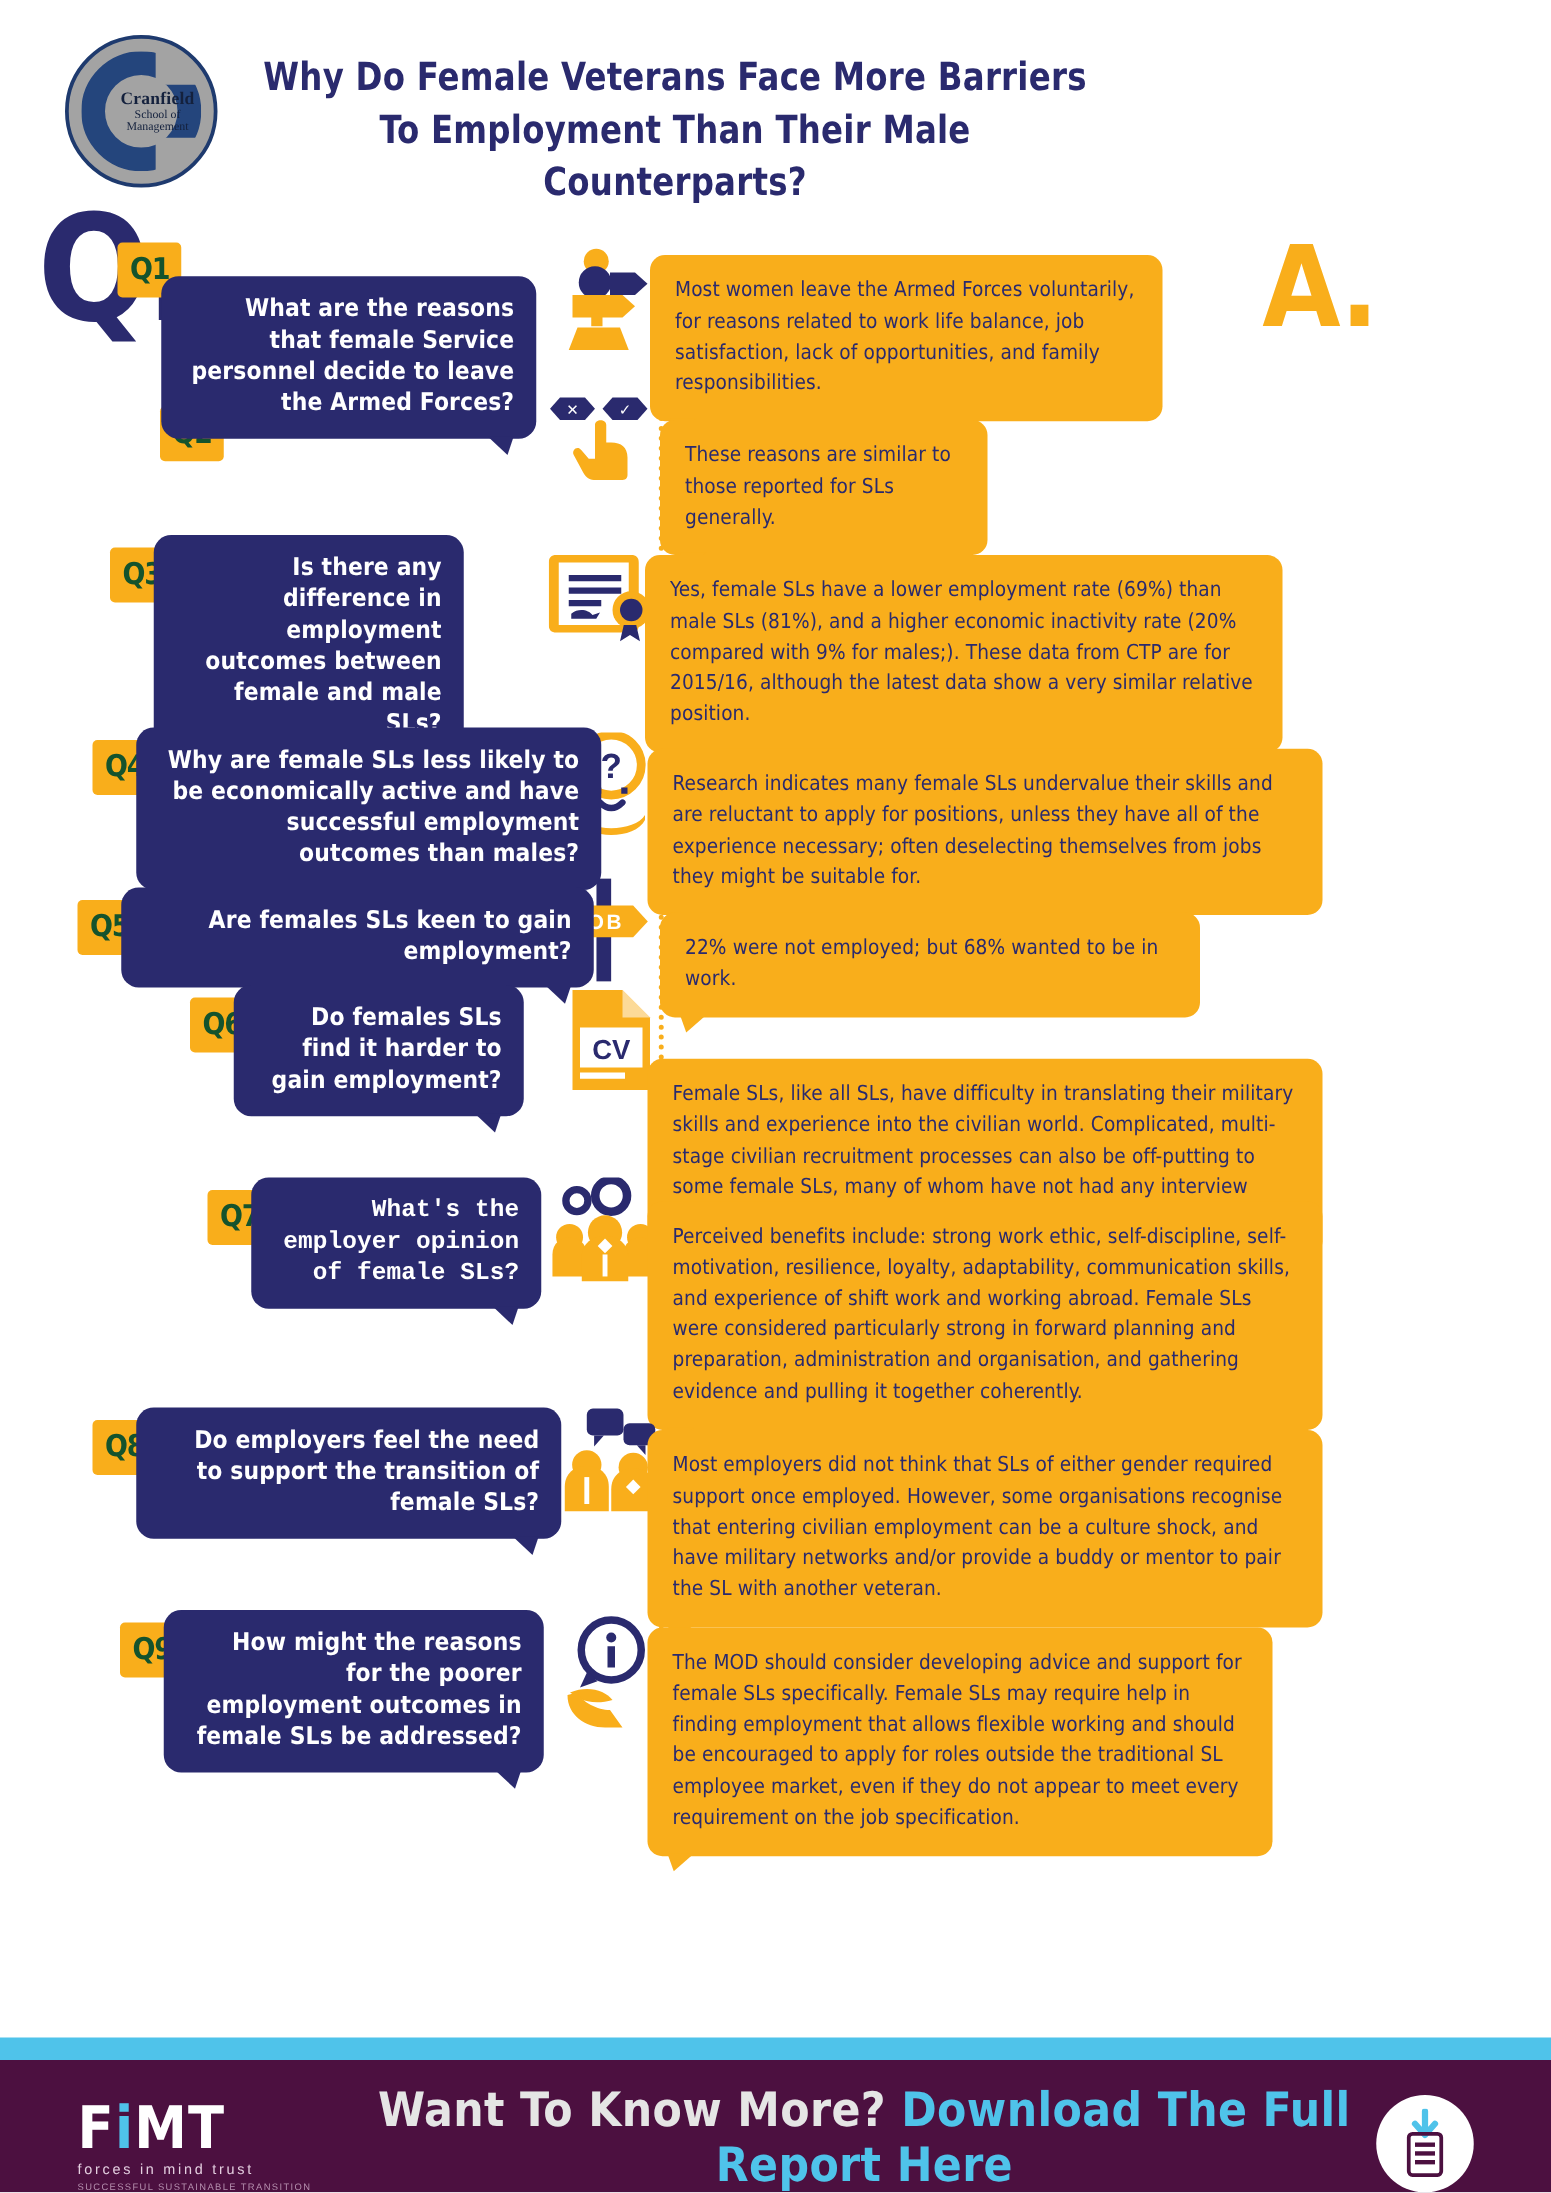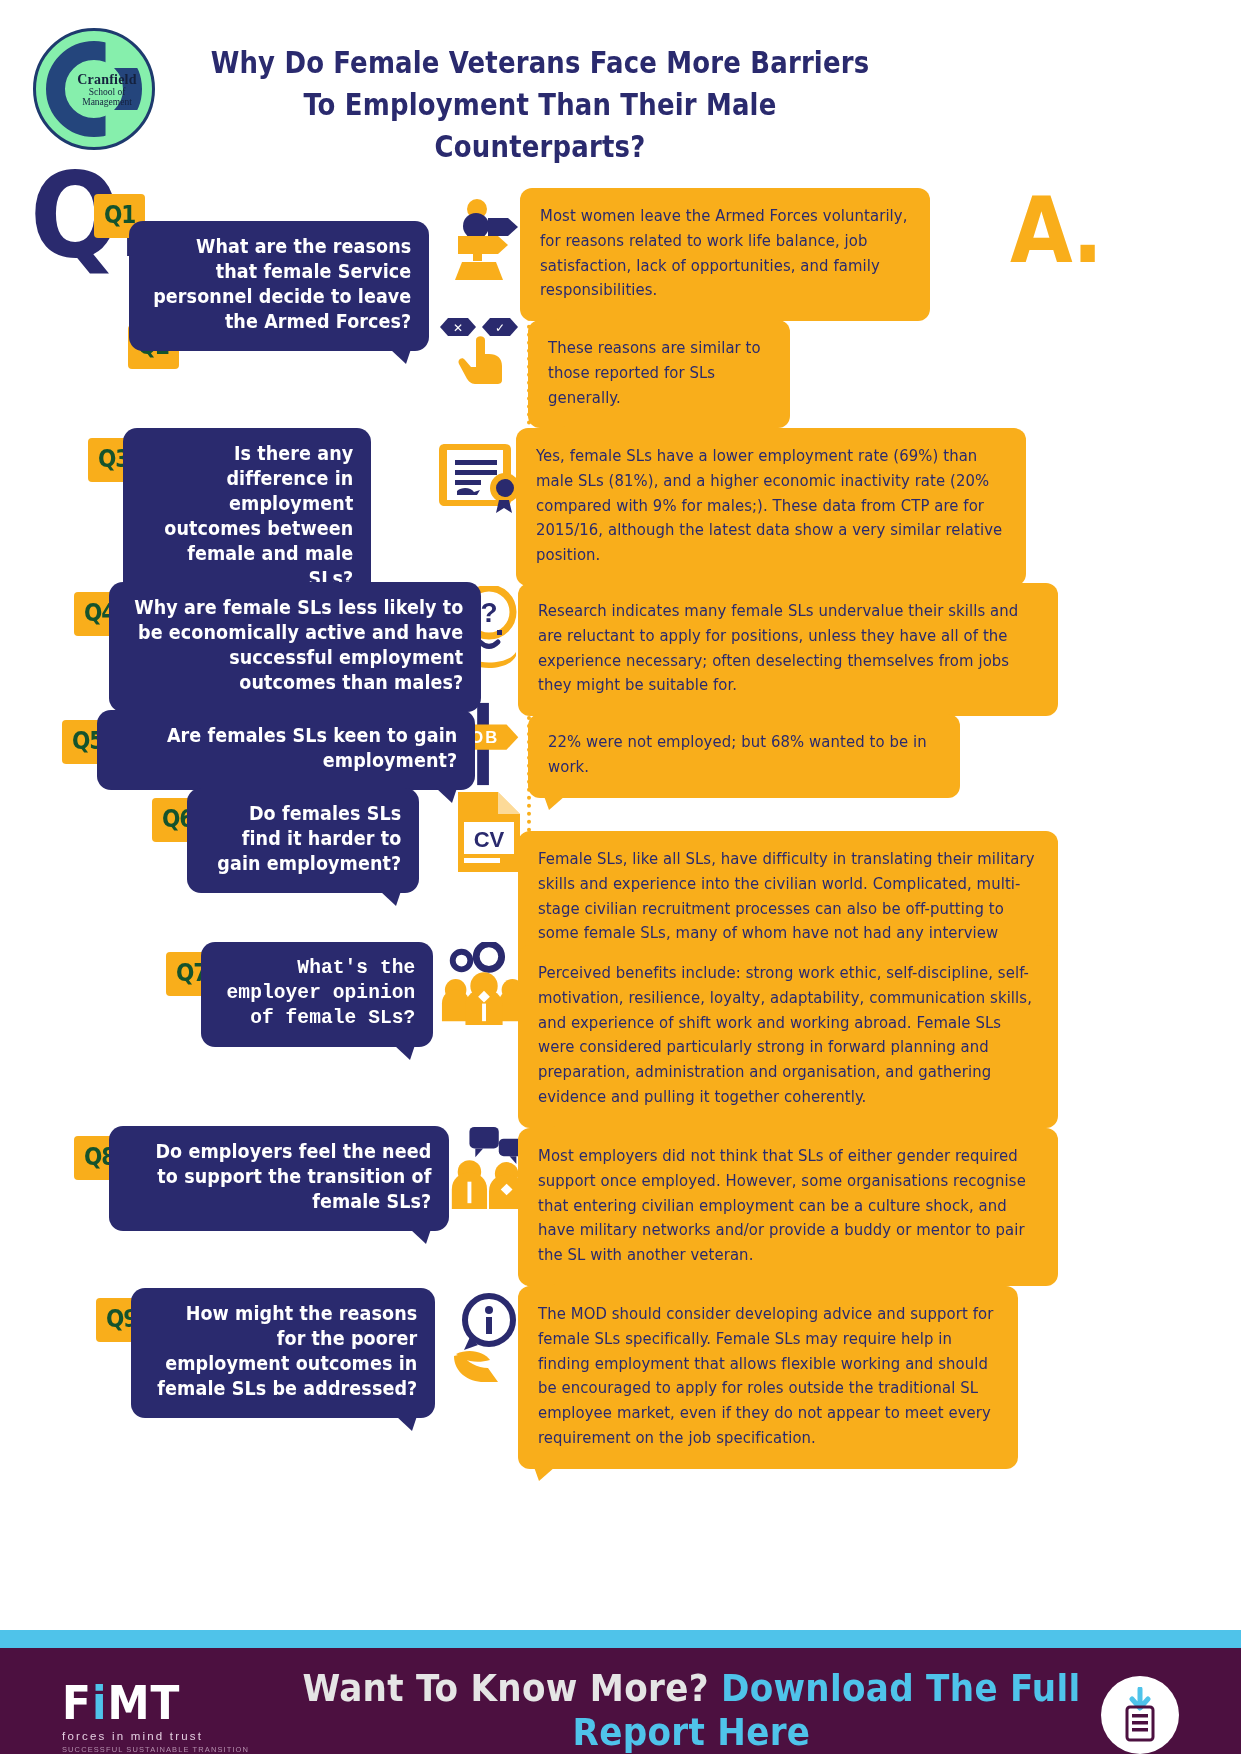--- a/index.html
+++ b/index.html
@@ -17,24 +17,24 @@
     overflow: hidden;
   }
 
   
   .header {
     position: relative;
     height: 175px;
   }
   .cranfield-logo {
     position: absolute;
-    left: 33px; top: 28px;
+    left: 52px; top: 28px;
     width: 122px; height: 122px;
     border-radius: 50%;
-    background: #86efac;
+    background: #a3a3a3;
     border: 3px solid #1e3a6e;
     overflow: hidden;
   }
   .cranfield-c {
     position: absolute;
     left: 10px; top: 10px;
     width: 96px; height: 96px;
     border-radius: 50%;
     border: 19px solid #24457c;
     clip-path: polygon(0 0, 62% 0, 62% 28%, 100% 28%, 100% 72%, 62% 72%, 62% 100%, 0 100%);
@@ -184,20 +184,21 @@
   .abubble {
     position: absolute;
     background: #f9ae1b;
     color: #2a2a6e;
     border-radius: 12px;
     padding: 16px 20px 18px 20px;
     font-size: 16.5px;
     line-height: 1.5;
     font-family: "DejaVu Sans Condensed", "Liberation Sans Narrow", "Liberation Sans", sans-serif;
     letter-spacing: .1px;
+    margin-top: 16px;
   }
   .abubble::after {
     content: "";
     position: absolute;
     left: 16px;
     bottom: -12px;
     width: 0; height: 0;
     border-right: 16px solid transparent;
     border-left: 5px solid transparent;
     border-top: 14px solid #f9ae1b;

